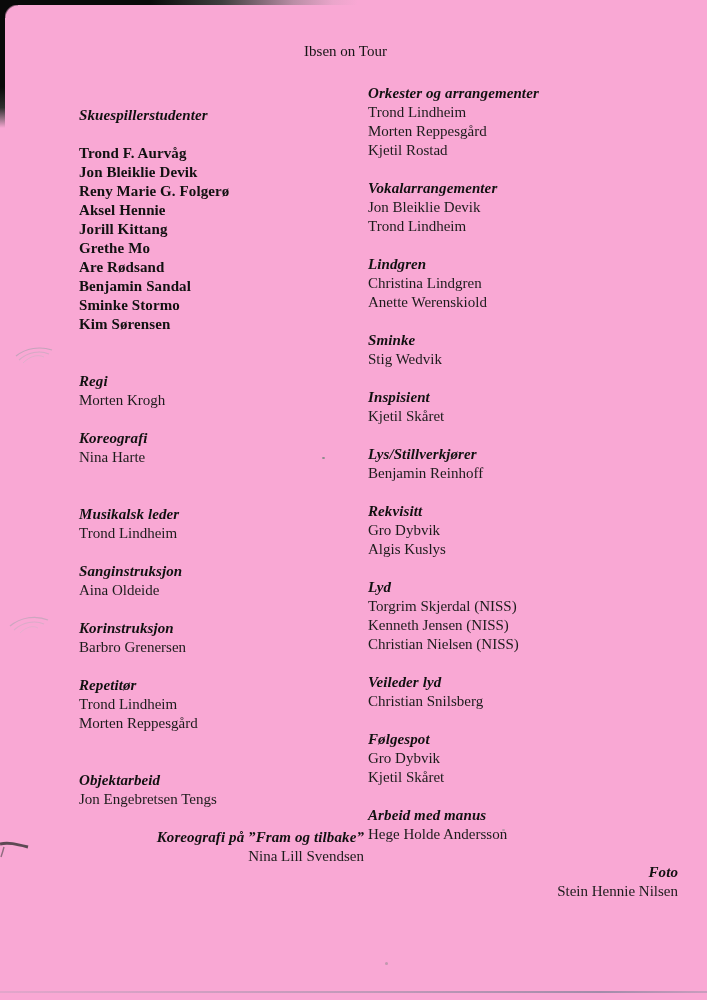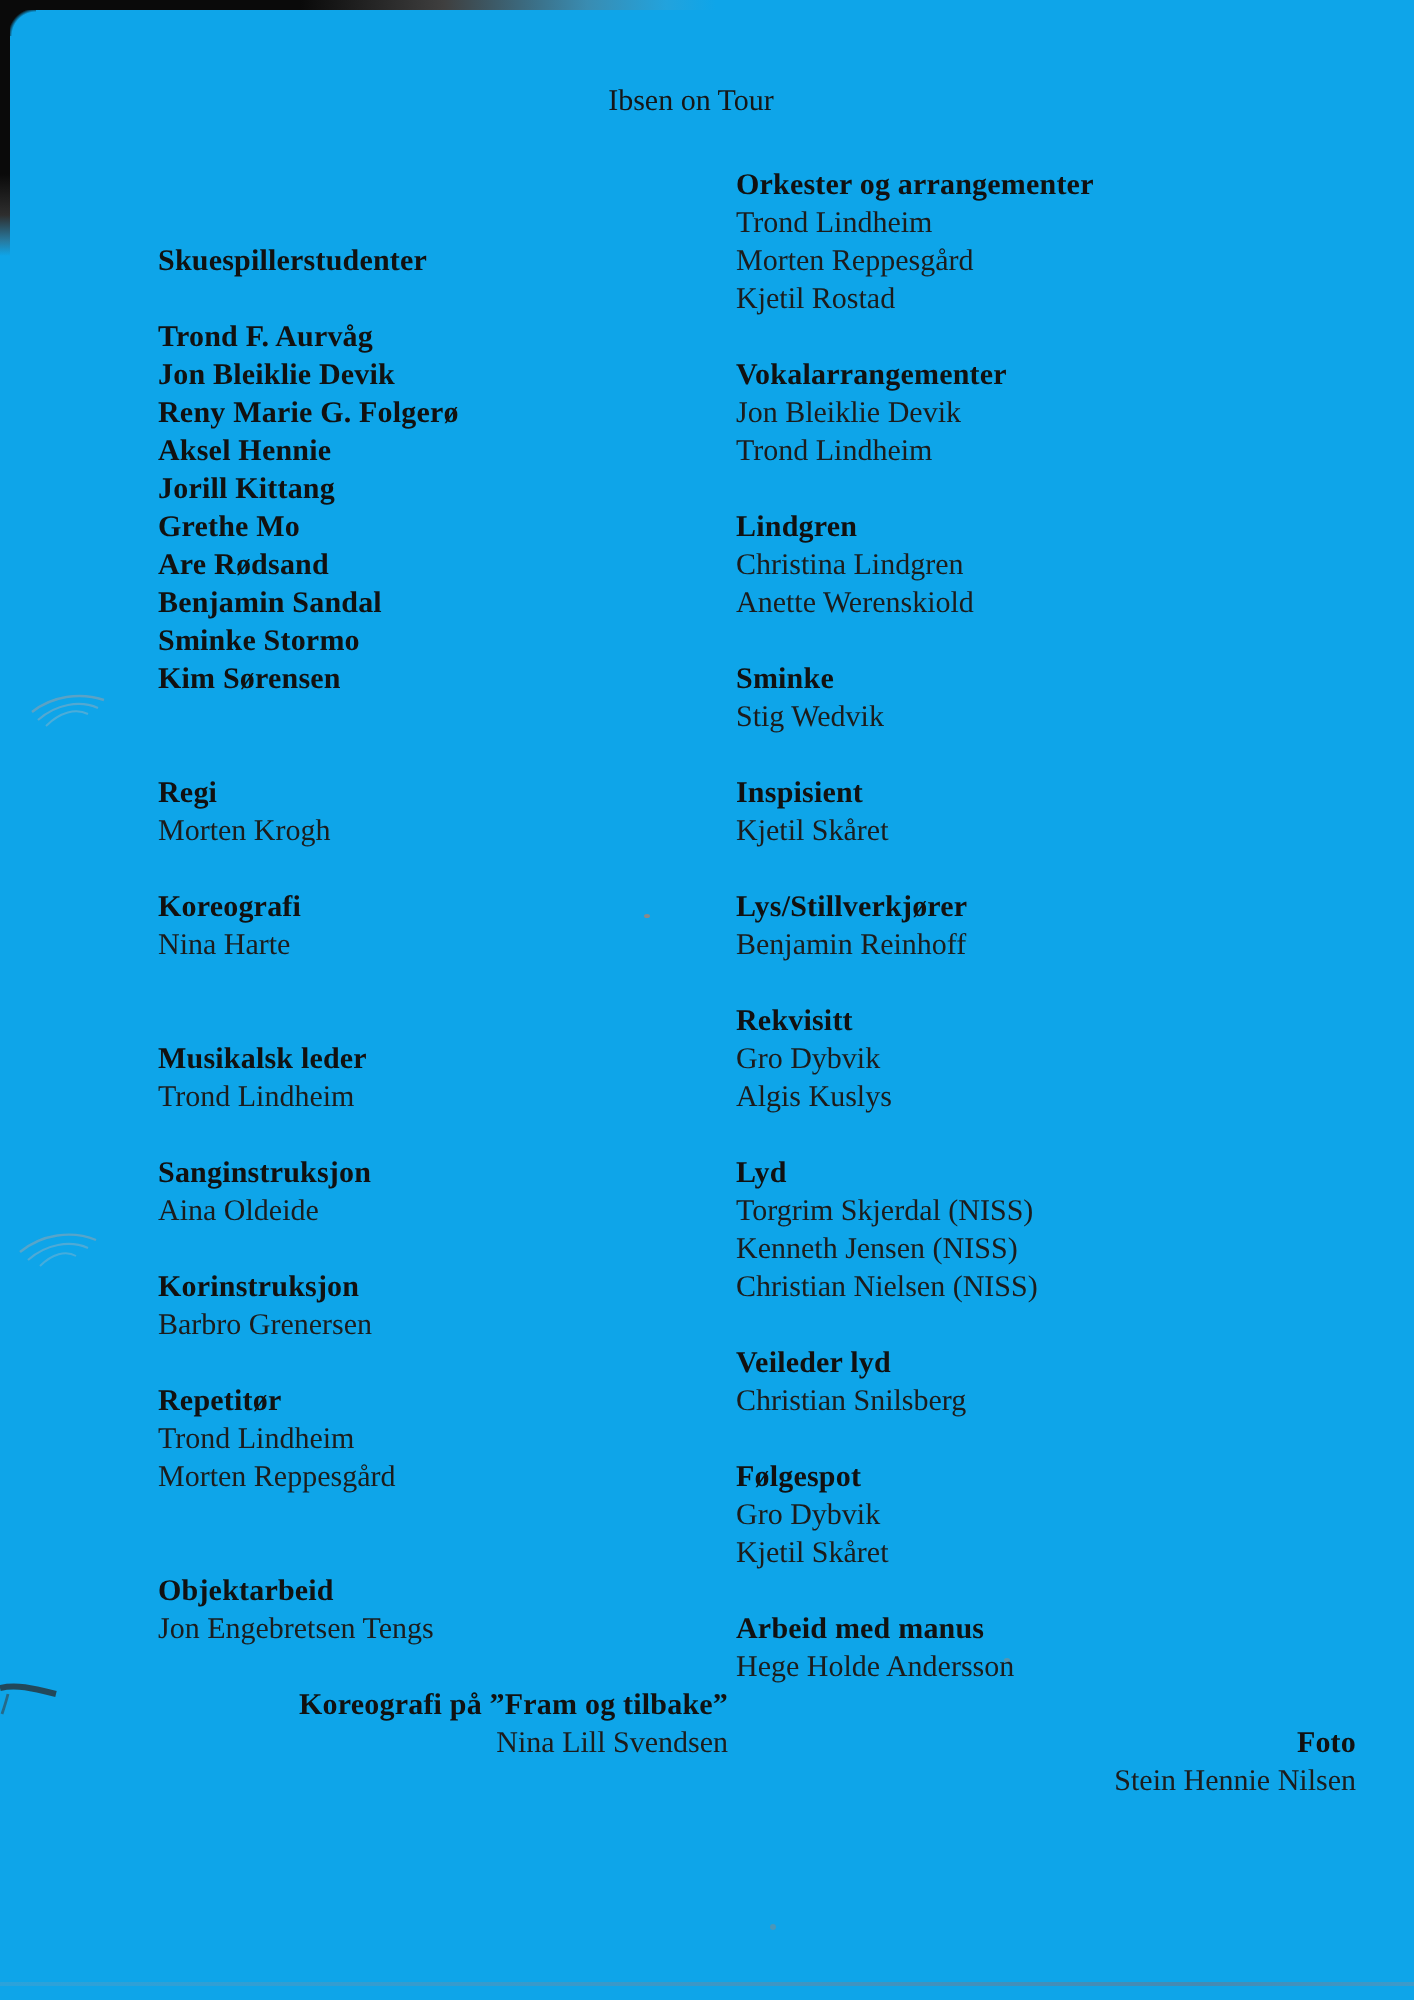--- a/index.html
+++ b/index.html
@@ -1,21 +1,21 @@
 <!DOCTYPE html>
 <html><head>
 <meta charset="utf-8">
 <style>
   html, body { margin: 0; padding: 0; background: #e8e8e8; }
   .scan {
     position: relative;
     width: 707px;
     height: 1000px;
     margin: 0 auto;
-    background: #0ea5e9;
+    background: #f9a8d4;
     overflow: hidden;
     font-family: "Liberation Serif", "DejaVu Serif", serif;
     font-size: 15px;
     line-height: 19px;
     color: #1c1c1c;
   }
 
   
   .edge-top {
     position: absolute; top: 0; left: 0;
@@ -46,27 +46,27 @@
 
   
   .doc-title {
     position: absolute;
     top: 42px; left: -8px; width: 707px;
     text-align: center;
     font-size: 15px;
     color: #161616;
   }
   .col { position: absolute; }
-  .col-left  { left: 79px;  top: 122px; width: 285px; }
+  .col-left  { left: 79px;  top: 106px; width: 285px; }
   .col-right { left: 368px; top: 84px;  width: 310px; }
 
   .sec { margin-bottom: 19px; }
   .sec--lg { margin-bottom: 38px; }
   .sec:last-child { margin-bottom: 0; text-align: right; }
-  .sec-title { font-weight: bold; color: #111; letter-spacing: 0.1px; }
+  .sec-title { font-weight: bold; color: #111; letter-spacing: 0.1px; font-style: italic; }
   .line { white-space: nowrap; }
   .bold-name { font-weight: bold; color: #111; letter-spacing: 0.1px; }
 </style>
 </head>
 <body>
 
 <div class="scan">
 
   <div class="edge-top"></div>
   <div class="edge-left"></div>

